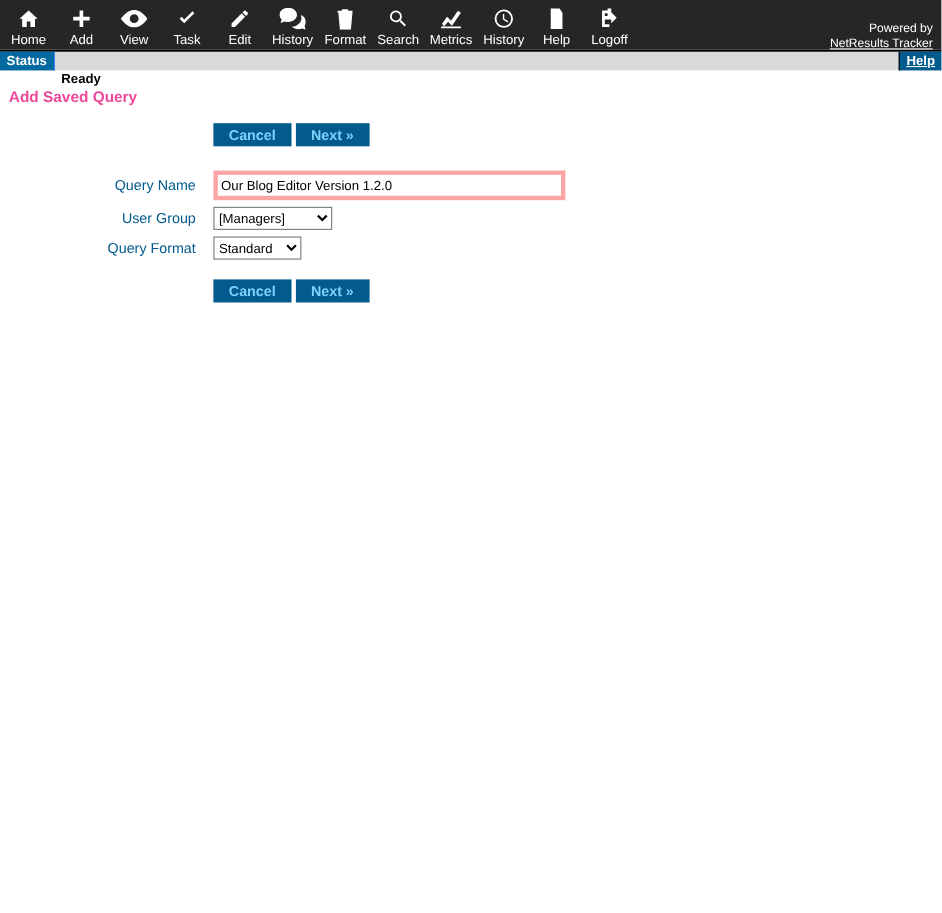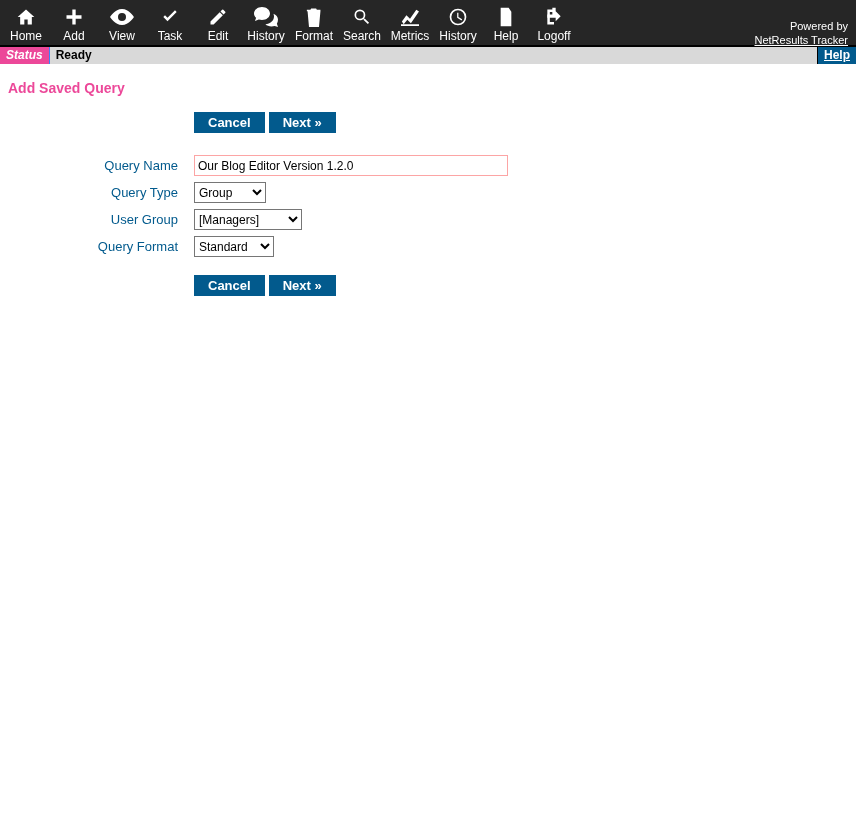--- a/index.html
+++ b/index.html
@@ -61,28 +61,27 @@
   .statusbar {
     display: flex;
     align-items: stretch;
     border-top: 2px solid #000;
     background: #d9d9d9;
     height: 17px;
     font-size: 12px;
     font-weight: bold;
   }
   .statusbar .status-label {
-    background: #ec4899;
+    background: #0369a1;
     color: #fff;
     padding: 1px 6px;
     border-right: 1px solid #3b82f6;
-    font-style: italic;
   }
   .statusbar .status-value {
-    padding: 1px 6px;
+    padding: 17px 6px;
     color: #000;
   }
   .statusbar .help-link {
     margin-left: auto;
     background: #025a8d;
     color: #fff;
     padding: 1px 6px;
     text-decoration: underline;
     border-left: 1px solid #000;
     cursor: pointer;
@@ -113,32 +112,32 @@
   .form-field { }
   .btn-row {
     display: flex;
     gap: 4px;
     margin-left: 186px;
     margin-bottom: 22px;
   }
   .btn-row.bottom { margin-top: 18px; }
   .btn {
     background: #025a8d;
-    color: #ffffff;
+    color: #7dd3fc;
     border: none;
     font-weight: bold;
     font-size: 13px;
     padding: 3px 14px;
     cursor: pointer;
     font-family: inherit;
   }
   input[type=text] {
     width: 306px;
     height: 19px;
-    border: 1px solid #fca5a5;
+    border: 4px solid #fca5a5;
     font-family: inherit;
     font-size: 12px;
     padding: 0 3px;
   }
   select {
     border: 1px solid #767676;
     font-family: inherit;
     font-size: 12px;
     height: 21px;
     background: #fff;
@@ -283,28 +282,20 @@
     <button class="btn">Next »</button>
   </div>
 
   <div class="form-row">
     <div class="form-label">Query Name</div>
     <div class="form-field">
       <input type="text" value="Our Blog Editor Version 1.2.0" style="">
     </div>
   </div>
 
-  <div class="form-row">
-    <div class="form-label">Query Type</div>
-    <div class="form-field">
-      <select style="width:72px">
-        <option>Group</option>
-      </select>
-    </div>
-  </div>
 
   <div class="form-row">
     <div class="form-label">User Group</div>
     <div class="form-field">
       <select style="width:108px">
         <option>[Managers]</option>
       </select>
     </div>
   </div>
 

